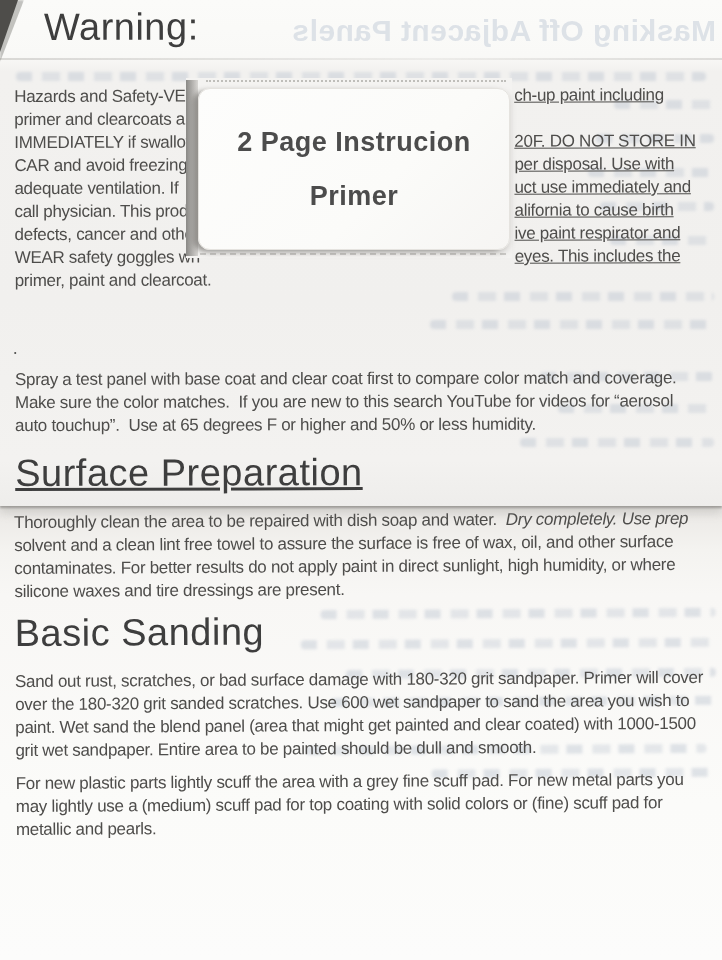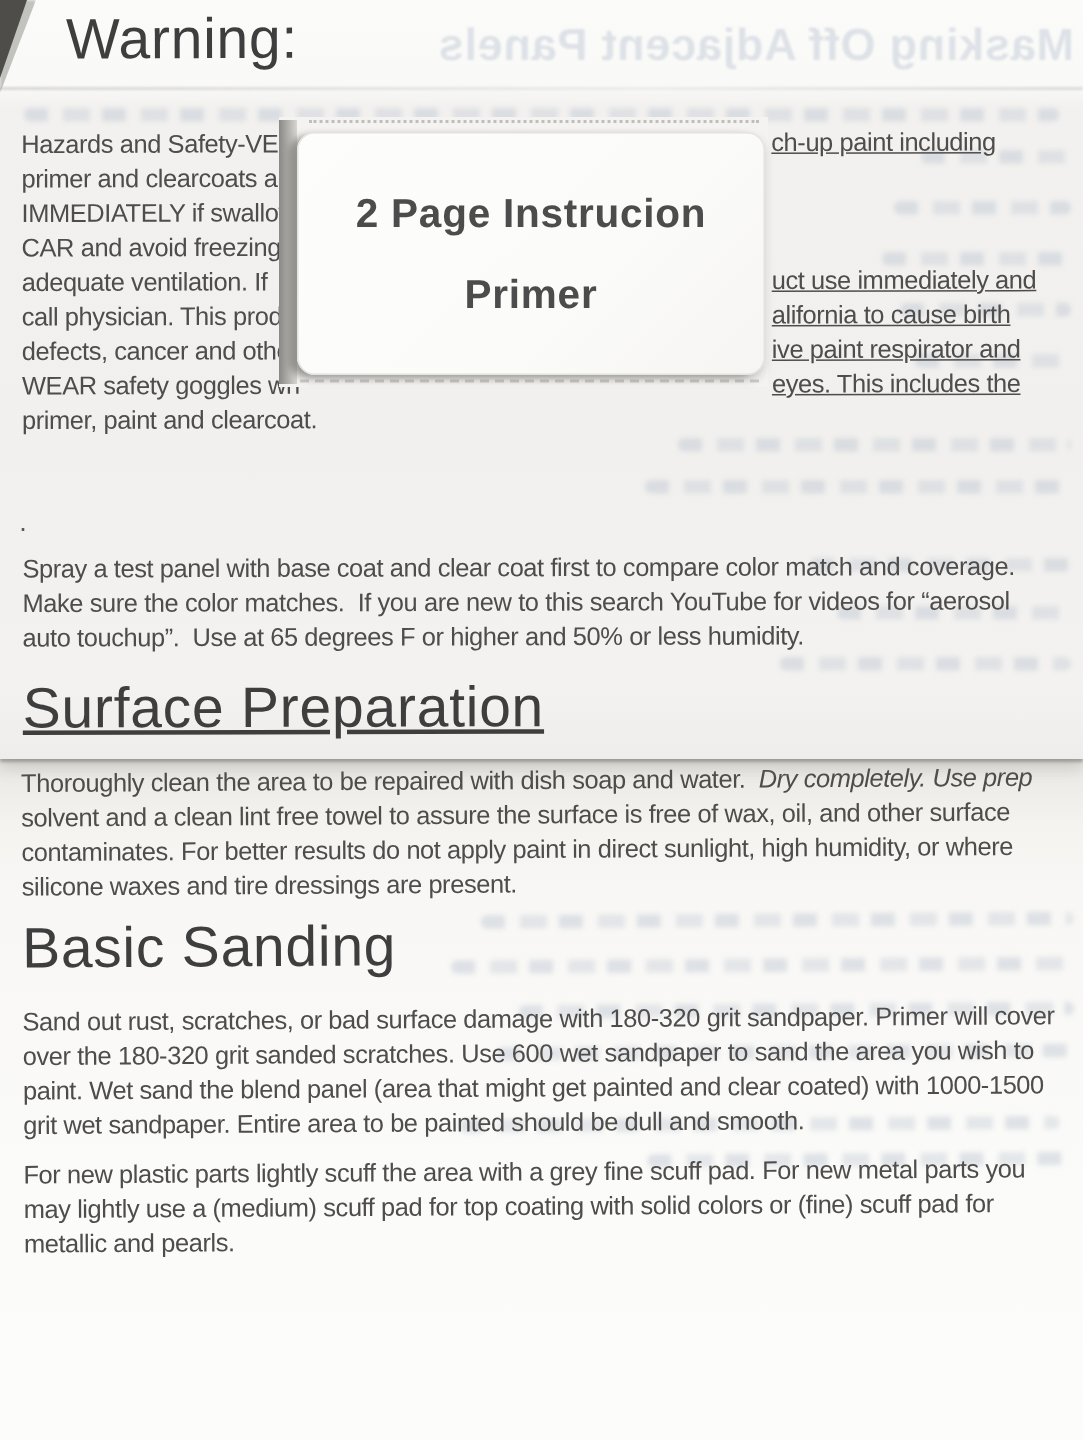--- a/index.html
+++ b/index.html
@@ -115,22 +115,22 @@
     <div class="smudge" style="left:558px;top:404px;width:156px;"></div>
     <div class="smudge" style="left:520px;top:438px;width:194px;"></div>
 
     <div class="rot-top">
       <div class="heading" style="top:6px;margin-left:30px;">Warning:</div>
 
       <div class="para" style="top:85px;">
         <div>
             <div class="line split-line"><span>Hazards and Safety-VERY</span><span class="frag-right">ch-up paint including</span></div>
             <div class="line split-line"><span>primer and clearcoats are</span></div>
-            <div class="line split-line"><span>IMMEDIATELY if swallowed</span></div>
-            <div class="line split-line"><span>CAR and avoid freezing.</span></div>
+            <div class="line split-line"><span>IMMEDIATELY if swallowed</span><span class="frag-right">20F. DO NOT STORE IN</span></div>
+            <div class="line split-line"><span>CAR and avoid freezing.</span><span class="frag-right">per disposal. Use with</span></div>
             <div class="line split-line"><span>adequate ventilation. If</span><span class="frag-right">uct use immediately and</span></div>
             <div class="line split-line"><span>call physician. This produ</span><span class="frag-right">alifornia to cause birth</span></div>
             <div class="line split-line"><span>defects, cancer and othe</span><span class="frag-right">ive paint respirator and</span></div>
             <div class="line split-line"><span>WEAR safety goggles wh</span><span class="frag-right">eyes. This includes the</span></div>
           </div>
         <div class="line">primer, paint and clearcoat.</div>
       </div>
 
 
       <div class="stray-mark">.</div>

